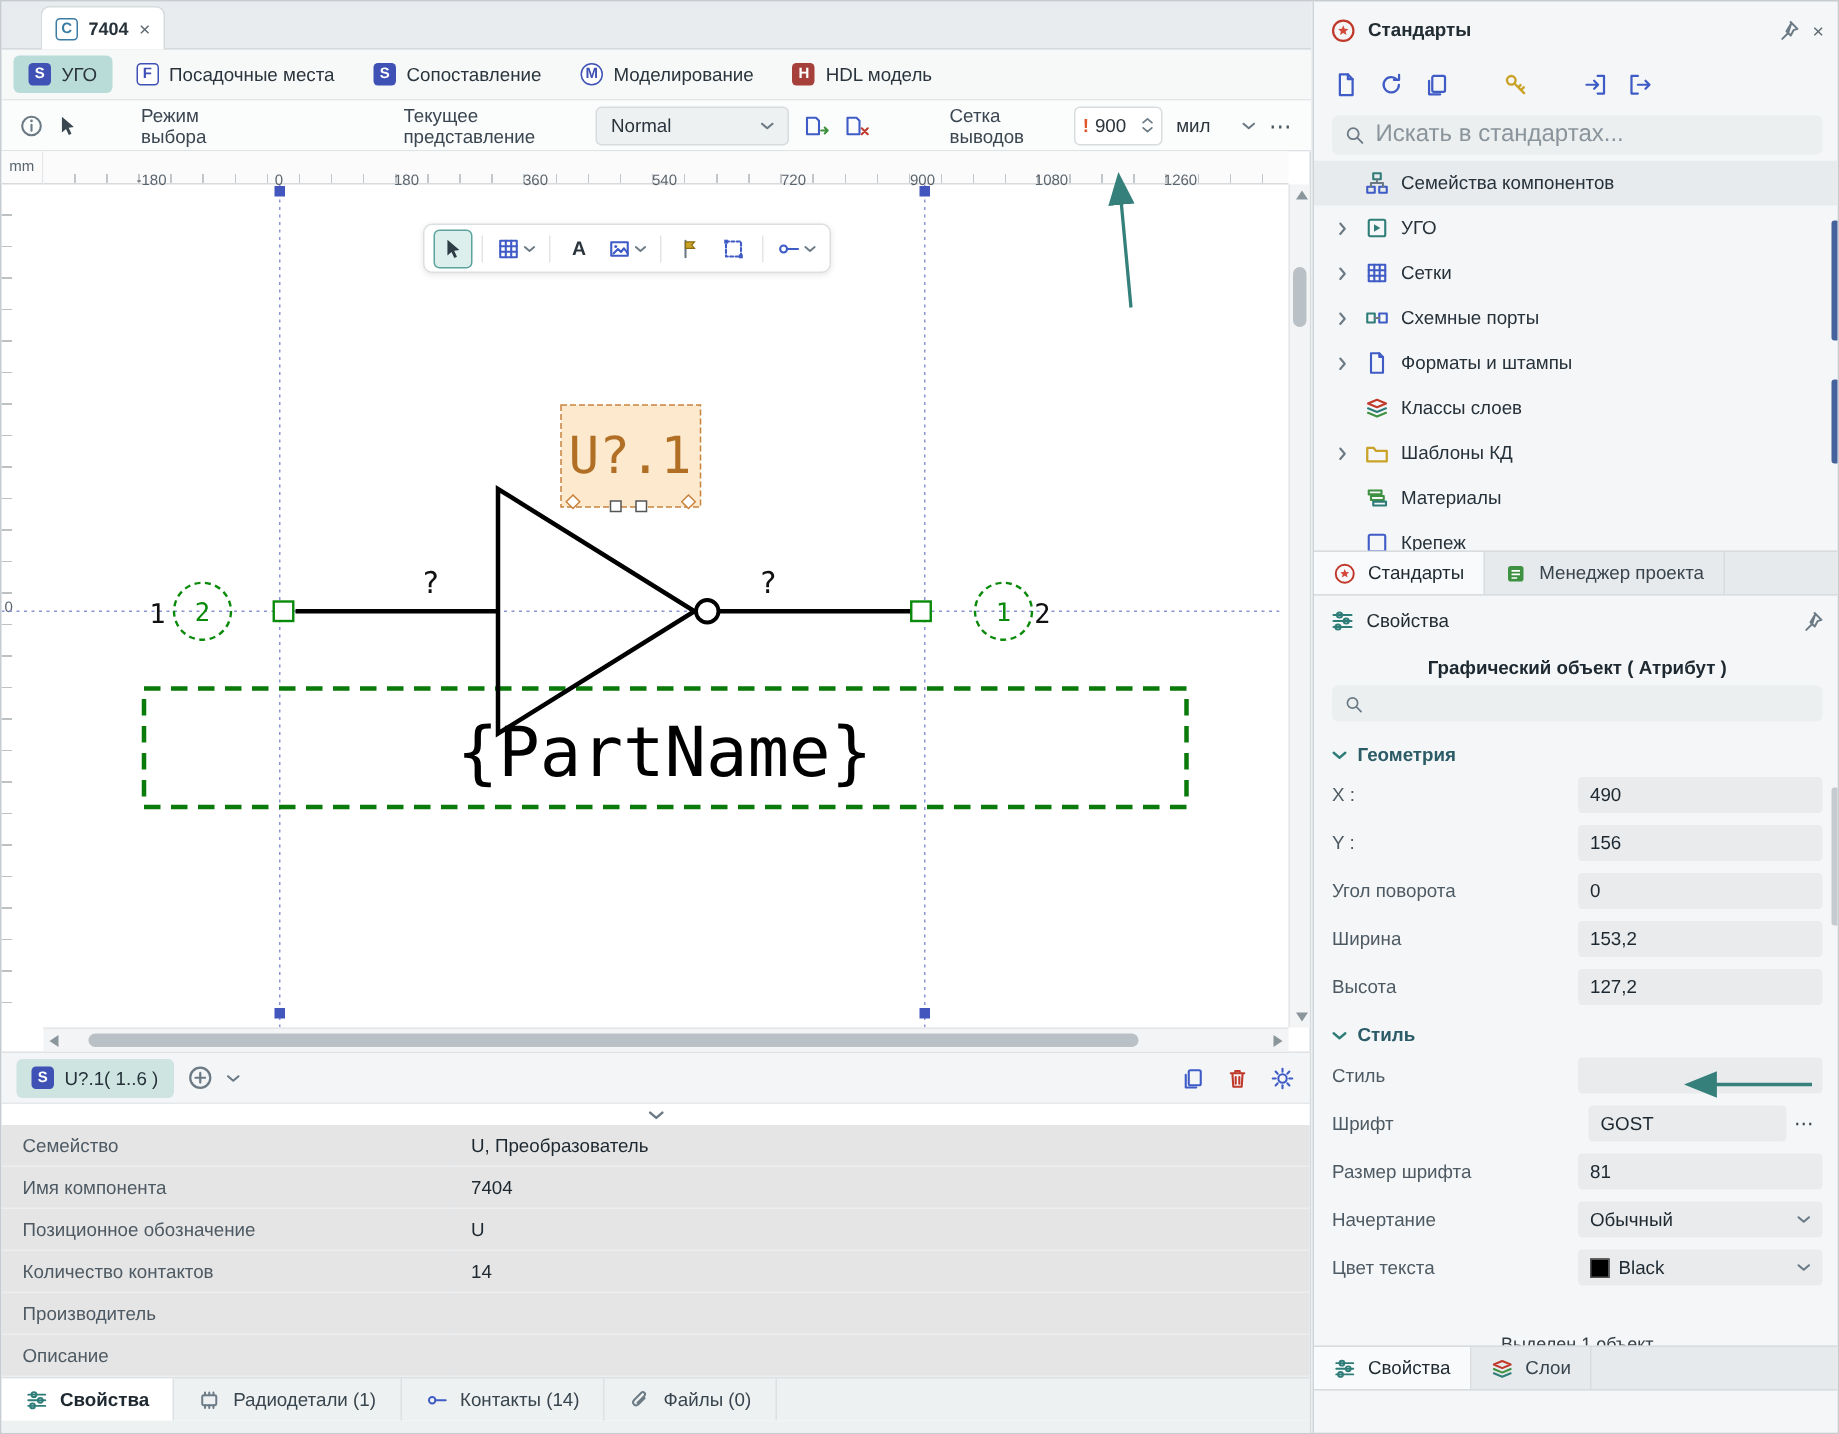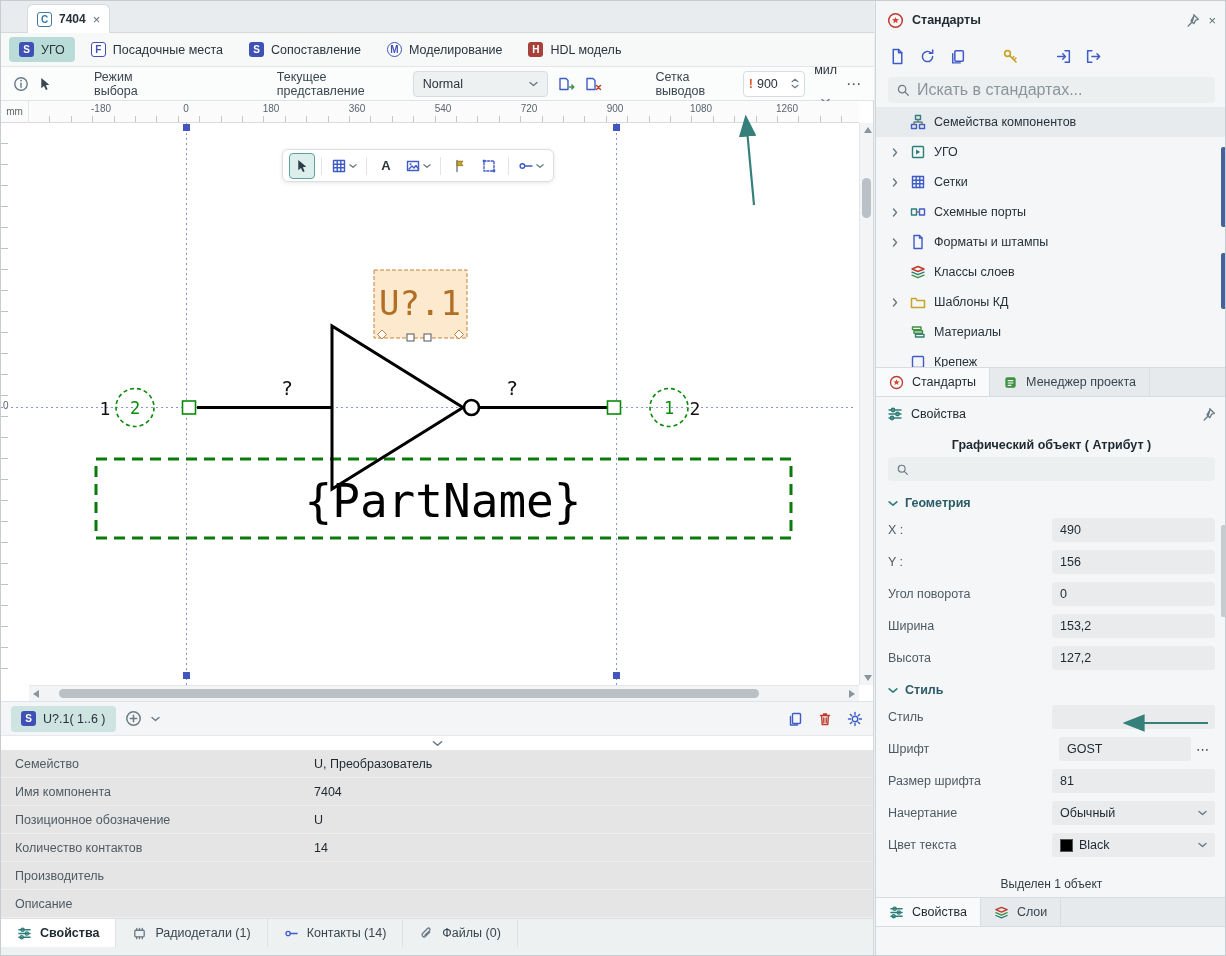--- a/index.html
+++ b/index.html
@@ -27,28 +27,28 @@
 
   .toolbar2 { height:34px; background:#fbfcfc; border-bottom:1px solid #e0e3e5; display:flex; align-items:center; gap:9px; padding:0 12px; }
   .tb-label { color:#3a4650;margin-left:32px; }
   .spacer70 { width:62px; } .spacer8 { width:4px; }
   .select { height:26px; background:#eef1f2; border:1px solid #d8dcdf; border-radius:4px; display:flex; align-items:center; justify-content:space-between; padding:0 9px; color:#2a343c; }
   .select.normal { width:148px; }
   .spinner { width:68px; height:26px; background:#fff; border:1px solid #d8dcdf; border-radius:4px; display:flex; align-items:center; padding:0 5px; gap:4px; }
   .spin-warn { color:#e0562b; font-weight:bold; }
   .spin-val { flex:1; color:#2a343c; }
   .spin-arrows { display:flex; flex-direction:column; gap:1px; }
-  .units { display:flex; align-items:center; gap:21px; color:#2a343c;flex-direction:column; }
+  .units { display:flex; align-items:center; gap:21px; color:#2a343c; }
   .overflow-btn { margin-left:auto; color:#49555e; font-size:15px; letter-spacing:1px; }
 
   
   .canvas-wrap { position:absolute; top:100px; left:0; width:873px; height:600px; background:#fff; border-right:1px solid #d5dadd; }
   .ruler-top { position:absolute; left:28px; right:14px; top:0; height:22px; background:#fbfbfc; border-bottom:1px solid #d8dbde; }
   .ruler-ticks { position:absolute; left:0; right:0; bottom:0; height:6px; background:repeating-linear-gradient(to right, transparent 0 20.4px, #c3c7ca 20.4px 21.4px); }
-  .ruler-label { position:absolute; top:2px; transform:translateX(-50%); font-size:10px; color:#5a646c; }
+  .ruler-label { position:absolute; top:14px; transform:translateX(-50%); font-size:10px; color:#5a646c; }
   .unit-box { position:absolute; left:0; top:0; width:28px; height:22px; border-bottom:1px solid #d8dbde; border-right:1px solid #e4e7e9; font-size:10px; color:#5a646c; display:flex; align-items:center; justify-content:center; background:#fbfbfc; }
   .left-ticks { position:absolute; left:0; top:22px; bottom:16px; width:7px; background:repeating-linear-gradient(to bottom, transparent 0 20px, #bcc1c4 20px 21px); }
   .zero-label { position:absolute; left:2px; top:299px; font-size:10px; color:#5a646c; }
   .schematic { position:absolute; left:0; top:22px; }
 
   .float-toolbar { position:absolute; left:281px; top:48px; height:33px; background:#fff; border:1px solid #dcdfe1; border-radius:6px; box-shadow:0 1px 4px rgba(0,0,0,.10); display:flex; align-items:center; gap:3px; padding:0 6px; }
   .ft-btn { height:26px; min-width:26px; border-radius:4px; display:flex; align-items:center; justify-content:center; gap:2px; padding:0 3px; }
   .ft-btn.active { background:#ddefed; border:1px solid #5ba39d; }
   .ft-sep { width:1px; height:18px; background:#e2e5e7; margin:0 3px; }
   .ft-a { font-weight:bold; font-size:13px; color:#2a343c; }
@@ -103,21 +103,21 @@
   .obj-title { text-align:center; font-weight:bold; font-size:12.5px; padding:7px 0 3px; color:#1d2830; }
   .section-hd { display:flex; align-items:center; gap:7px; padding:9px 12px 4px; color:#2b5b66; font-weight:bold; }
   .prop-row { height:32px; display:flex; align-items:center; padding:0 12px; }
   .prop-row .plab { flex:1; color:#4e5a63; }
   .pinput { width:163px; height:24px; background:#e9ebed; border-radius:3px; display:flex; align-items:center; padding:0 8px; color:#1d2830; }
   .pinput.short { width:132px; }
   .pinput.between { justify-content:space-between; }
   .more-btn { width:24px; height:24px; display:flex; align-items:center; justify-content:center; color:#39454e; font-size:13px; letter-spacing:1px; }
   .swatch { width:13px; height:13px; background:#000; border:1px solid #555; margin-right:6px; }
   .color-left { display:flex; align-items:center; }
-  .props-status { text-align:center; margin-top:16px; color:#333d44; font-size:12px; }
+  .props-status { text-align:center; margin-top:28px; color:#333d44; font-size:12px; }
   .props-tabs { position:absolute; left:0; right:0; bottom:0; }
   .props-scroll { position:absolute; right:1px; top:128px; width:5px; height:92px; background:#c6cbd0; border-radius:2px; }
 
   
   .st-blue { stroke:#3f5bc6; fill:none; stroke-width:1.4; stroke-linecap:round; stroke-linejoin:round; }
   .st-teal { stroke:#2e7d78; fill:none; stroke-width:1.4; stroke-linecap:round; stroke-linejoin:round; }
   .st-gray { stroke:#6b7a85; fill:none; stroke-width:1.4; stroke-linecap:round; stroke-linejoin:round; }
   .st-red  { stroke:#c0392b; fill:none; stroke-width:1.4; stroke-linecap:round; stroke-linejoin:round; }
   .st-green{ stroke:#3f9142; fill:none; stroke-width:1.4; stroke-linecap:round; stroke-linejoin:round; }
   .st-gold { stroke:#c9a227; fill:none; stroke-width:1.5; stroke-linecap:round; stroke-linejoin:round; }

